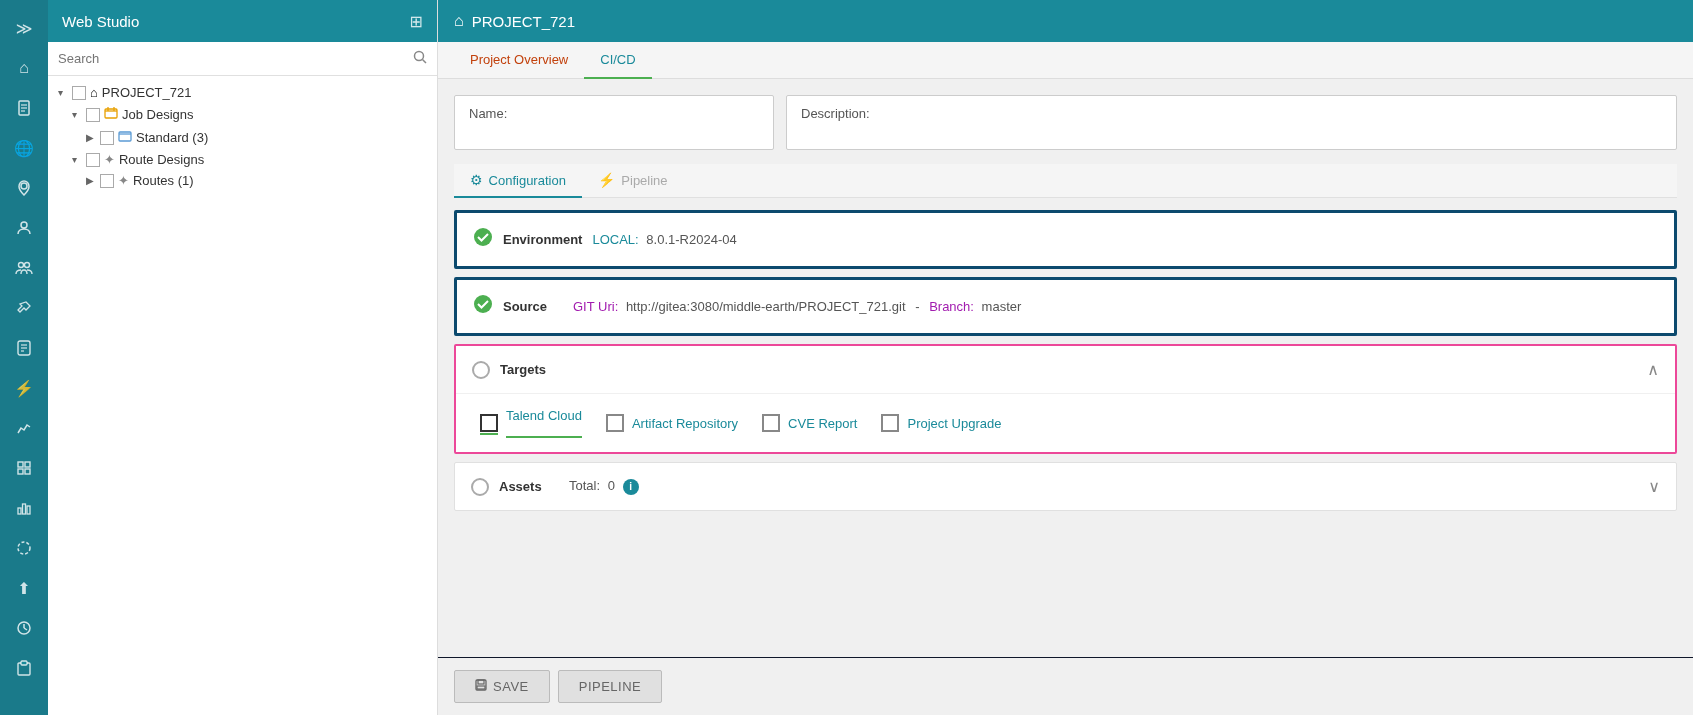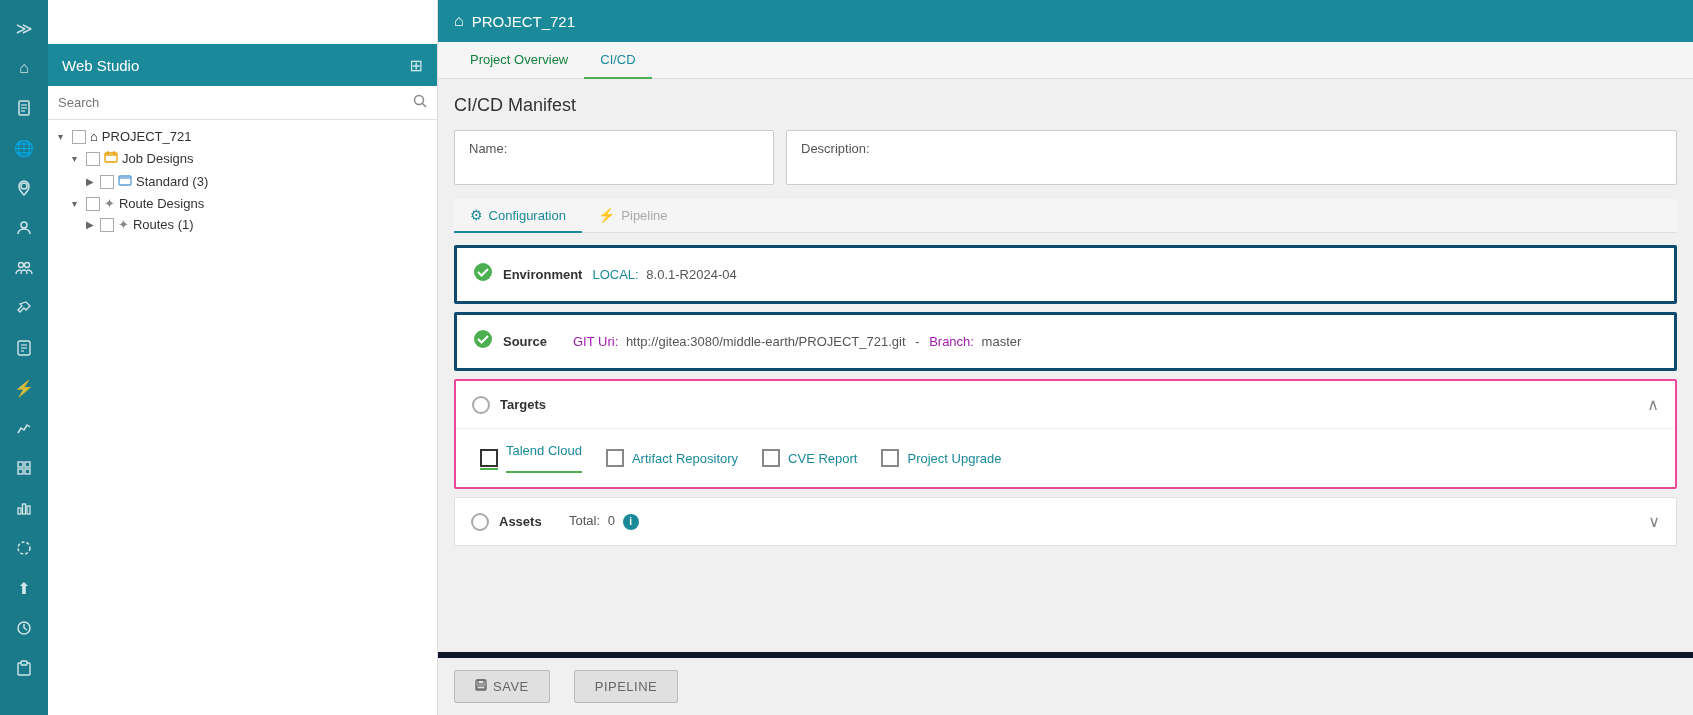--- a/index.html
+++ b/index.html
@@ -40,21 +40,20 @@
     .web-studio-header {
       background: #1a8a9a;
       color: white;
       padding: 2px 14px;
       font-size: 15px;
       font-weight: 500;
       display: flex;
       align-items: center;
       justify-content: space-between;
       height: 42px;
-      margin-top: 44px;
     }
     .web-studio-header .pin-icon {
       color: rgba(255,255,255,0.8);
       cursor: pointer;
       font-size: 16px;
     }
     .search-bar {
       padding: 8px 10px;
       border-bottom: 1px solid #e0e0e0;
       display: flex;
@@ -139,21 +138,21 @@
       background: #f5f5f5;
       display: flex;
       border-bottom: 1px solid #ddd;
       padding: 0 16px;
       flex-shrink: 0;
     }
     .tab {
       padding: 10px 16px;
       cursor: pointer;
       font-size: 13px;
-      color: #15803d;
+      color: #c2410c;
       border-bottom: 2px solid transparent;
       margin-bottom: -1px;
     }
     .tab.active {
       color: #1a8a9a;
       border-bottom: 2px solid #4CAF50;
       font-weight: 500;
     }
 
     
@@ -342,22 +341,22 @@
       font-size: 10px;
       font-weight: bold;
       margin-left: 4px;
     }
 
     
     .footer-actions {
       background: #f0f0f0;
       padding: 12px 16px;
       display: flex;
-      gap: 24px;
-      border-top: 6px solid #0f172a;
+      gap: 8px;
+      border-top: 1px solid #0f172a;
       flex-shrink: 0;
     }
     .btn {
       padding: 8px 20px;
       border: 1px solid #bbb;
       background: #e0e0e0;
       color: #666;
       font-size: 13px;
       cursor: pointer;
       display: flex;
@@ -534,21 +533,20 @@
   <div class="tabs-bar">
     <div class="tab">
       <span>Project Overview</span>
     </div>
     <div class="tab active">
       <span>CI/CD</span>
     </div>
   </div>
 
   <div class="content-area">
-    <div class="cicd-title">CI/CD Manifest</div>
 
     <div class="name-desc-row">
       <div class="field-box name-field">
         <label>Name:</label>
         <input type="text" style="">
       </div>
       <div class="field-box desc-field">
         <label>Description:</label>
         <textarea rows="1" style=""></textarea>
       </div>

